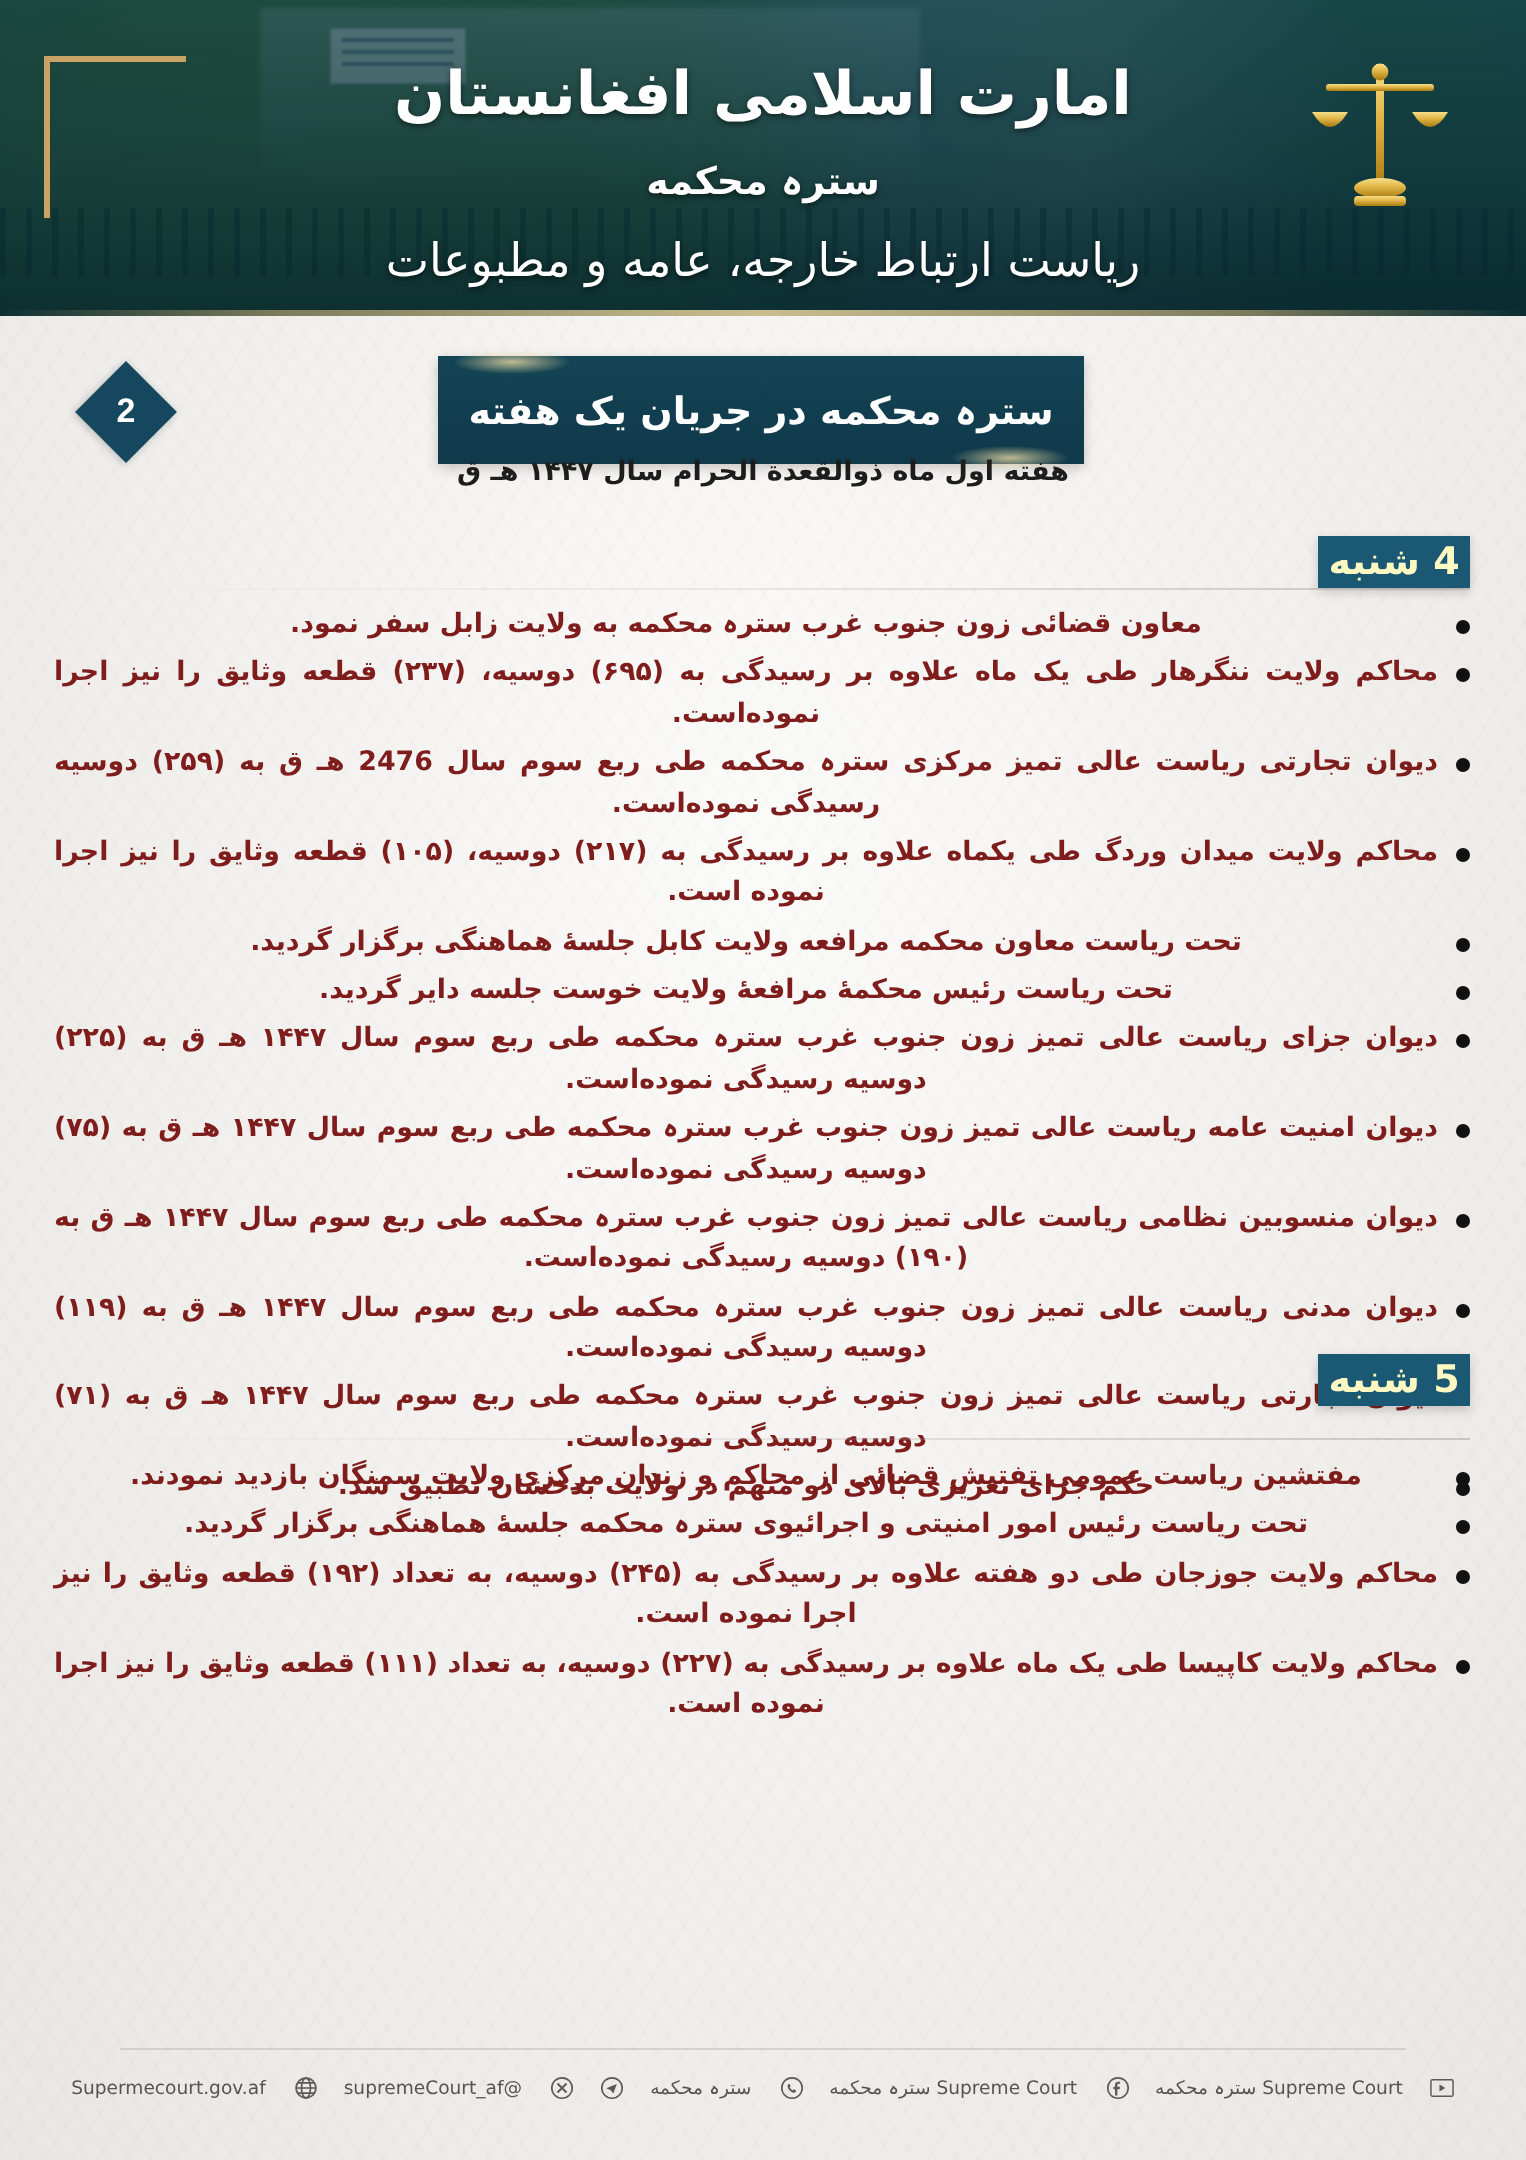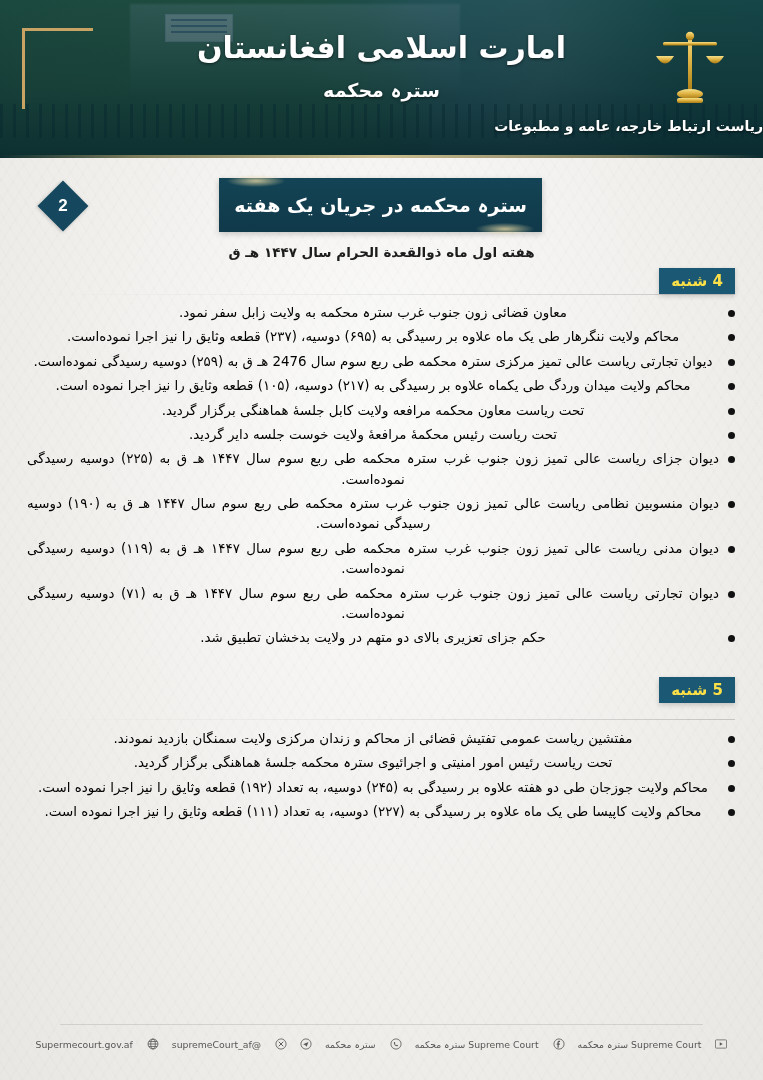--- a/index.html
+++ b/index.html
@@ -117,23 +117,24 @@
     top: 79px; left: 0; right: 0;
     text-align: center;
     color: #ffffff;
     font-size: 19px;
     font-weight: 700;
     text-shadow: 0 1px 3px rgba(0,0,0,0.6);
   }
   .dept-name {
     position: absolute;
     top: 118px; left: 0; right: 0;
+    text-align: center;
     color: #ffffff;
-    font-size: 14px;
-    font-weight: 700;
+    font-size: 23px;
+    font-weight: 400;
     text-shadow: 0 1px 3px rgba(0,0,0,0.6);
   }
 
   .scales-logo {
     position: absolute;
     right: 38px; top: 26px;
     width: 70px; height: 82px;
   }
 
   
@@ -181,37 +182,36 @@
     font-weight: 700;
     position: relative;
   }
   .subtitle {
     position: absolute;
     left: 0; right: 0; top: 228px;
     text-align: center;
     color: #1d1d1d;
     font-size: 13.5px;
     font-weight: 700;
-    margin-top: 16px;
   }
 
   
   .day-header {
     position: absolute;
     right: 28px;
     width: 76px; height: 26px;
     background: #1b5873;
     display: flex;
     align-items: center;
     justify-content: center;
     box-shadow: 0 2px 5px rgba(0,0,0,0.18);
   }
   .day-header-text {
-    color: #fde047;
-    font-size: 15px;
+    color: #fef9c3;
+    font-size: 19px;
     font-weight: 700;
   }
   .day-underline {
     position: absolute;
     right: 28px;
     width: 710px; height: 1px;
     background: linear-gradient(270deg, rgba(150,150,150,0.45) 0%, rgba(150,150,150,0.12) 60%, rgba(150,150,150,0) 100%);
   }
 
   .bullet-list {
@@ -232,24 +232,24 @@
   .bullet-dot {
     flex: 0 0 auto;
     width: 7px; height: 7px;
     border-radius: 50%;
     background: #111111;
     margin-top: 7px;
     margin-left: 9px;
   }
   .bullet-text {
     flex: 1 1 auto;
-    color: #000000;
+    color: #7f1d1d;
     font-size: 13.4px;
     line-height: 1.52;
-    font-weight: 400;
+    font-weight: 700;
     text-align: justify;
     text-align-last: center;
   }
   .bullet-text.single { text-align: center; text-align-last: center; }
 
   
   .footer-rule {
     position: absolute;
     left: 60px; top: 1024px;
     width: 643px; height: 1px;
@@ -371,20 +371,24 @@
     <li class="bullet-item">
       <span class="bullet-dot"></span>
       <span class="bullet-text single">تحت ریاست رئیس محکمهٔ مرافعهٔ ولایت خوست جلسه دایر گردید.</span>
     </li>
     <li class="bullet-item">
       <span class="bullet-dot"></span>
       <span class="bullet-text">دیوان جزای ریاست عالی تمیز زون جنوب غرب سترہ محکمه طی ربع سوم سال ۱۴۴۷ هـ ق به (۲۲۵) دوسیه رسیدگی نموده‌است.</span>
     </li>
     <li class="bullet-item">
       <span class="bullet-dot"></span>
+      <span class="bullet-text">دیوان امنیت عامه ریاست عالی تمیز زون جنوب غرب سترہ محکمه طی ربع سوم سال ۱۴۴۷ هـ ق به (۷۵) دوسیه رسیدگی نموده‌است.</span>
+    </li>
+    <li class="bullet-item">
+      <span class="bullet-dot"></span>
       <span class="bullet-text">دیوان منسوبین نظامی ریاست عالی تمیز زون جنوب غرب سترہ محکمه طی ربع سوم سال ۱۴۴۷ هـ ق به (۱۹۰) دوسیه رسیدگی نموده‌است.</span>
     </li>
     <li class="bullet-item">
       <span class="bullet-dot"></span>
       <span class="bullet-text">دیوان مدنی ریاست عالی تمیز زون جنوب غرب سترہ محکمه طی ربع سوم سال ۱۴۴۷ هـ ق به (۱۱۹) دوسیه رسیدگی نموده‌است.</span>
     </li>
     <li class="bullet-item">
       <span class="bullet-dot"></span>
       <span class="bullet-text">دیوان تجارتی ریاست عالی تمیز زون جنوب غرب سترہ محکمه طی ربع سوم سال ۱۴۴۷ هـ ق به (۷۱) دوسیه رسیدگی نموده‌است.</span>
     </li>

